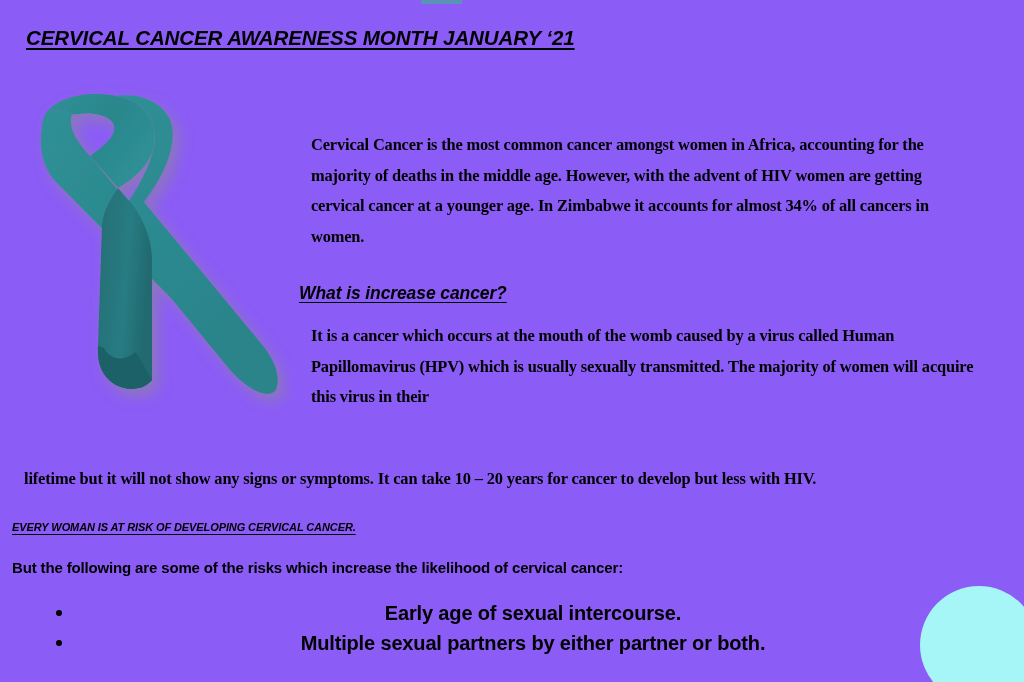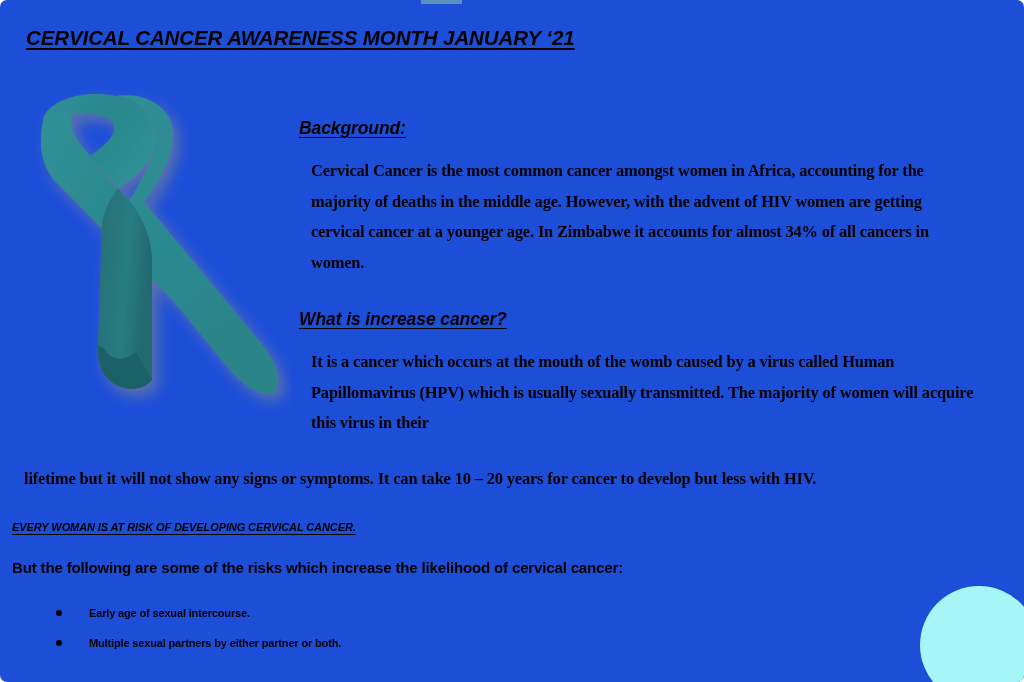--- a/index.html
+++ b/index.html
@@ -13,23 +13,22 @@
     font-family: "Liberation Sans", sans-serif;
     color: #000000;
     overflow: hidden;
     position: relative;
   }
 
   #page {
     position: relative;
     width: 1024px;
     height: 682px;
-    background: #1d4ed8;
+    background: #8b5cf6;
     overflow: hidden;
-    border-radius: 7px;
   }
 
   
   .top-bar {
     position: absolute;
     left: 421px;
     top: 0px;
     width: 41px;
     height: 4px;
     background: #5B93B8;
@@ -125,24 +124,25 @@
   }
 
   .risk-list {
     list-style: none;
     margin: 22px 0 0 0;
     padding: 0;
   }
   .risk-list li {
     position: relative;
     padding-left: 77px;
-    font-size: 11px;
+    font-size: 20px;
     font-weight: bold;
     letter-spacing: -0.15px;
     line-height: 30.5px;
+    text-align: center;
   }
   .risk-list li .bullet-dot {
     position: absolute;
     left: 44px;
     top: 12px;
     width: 6px;
     height: 6px;
     border-radius: 50%;
     background: #000;
   }
@@ -219,21 +219,20 @@
         <path d="M74 262
                  C 73 280, 78 292, 90 300
                  C 104 308, 120 306, 128 296
                  L 112 268
                  C 100 278, 86 276, 80 264 Z" fill="#1F6167"></path>
       </g>
     </svg>
   </div>
 
   <div class="col-right">
-    <div class="sec-head">Background:</div>
     <p class="para">Cervical Cancer is the most common cancer amongst women in Africa, accounting for the majority of deaths in the middle age. However, with the advent of HIV women are getting cervical cancer at a younger age. In Zimbabwe it accounts for almost 34% of all cancers in women.</p>
 
     <div class="sec-head second">What is increase cancer?</div>
     <p class="para">It is a cancer which occurs at the mouth of the womb caused by a virus called Human Papillomavirus (HPV) which is usually sexually transmitted. The majority of women will acquire this virus in their</p>
   </div>
 
   <div class="col-full">
     <p class="para">lifetime but it will not show any signs or symptoms. It can take 10 – 20 years for cancer to develop but less with HIV.</p>
 
     <div class="risk-head">EVERY WOMAN IS AT RISK OF DEVELOPING CERVICAL CANCER.</div>

